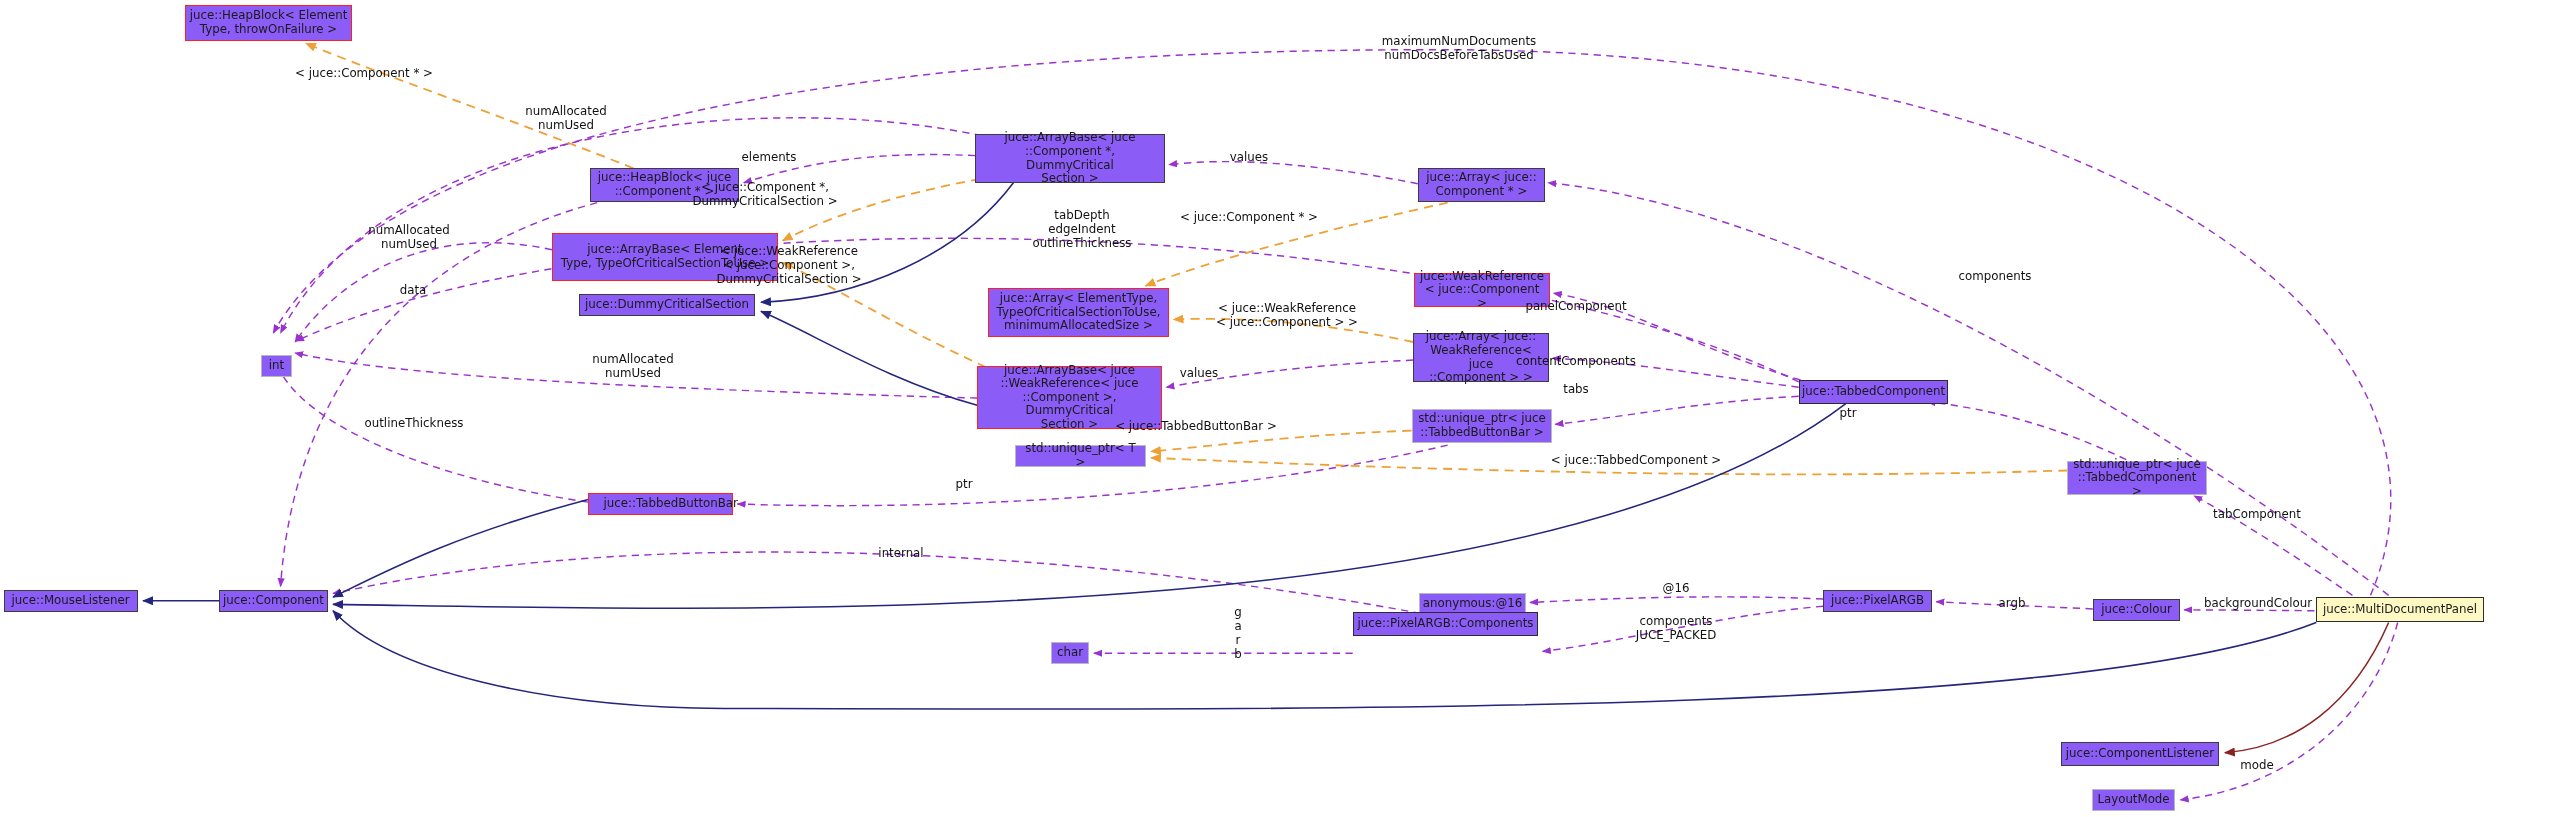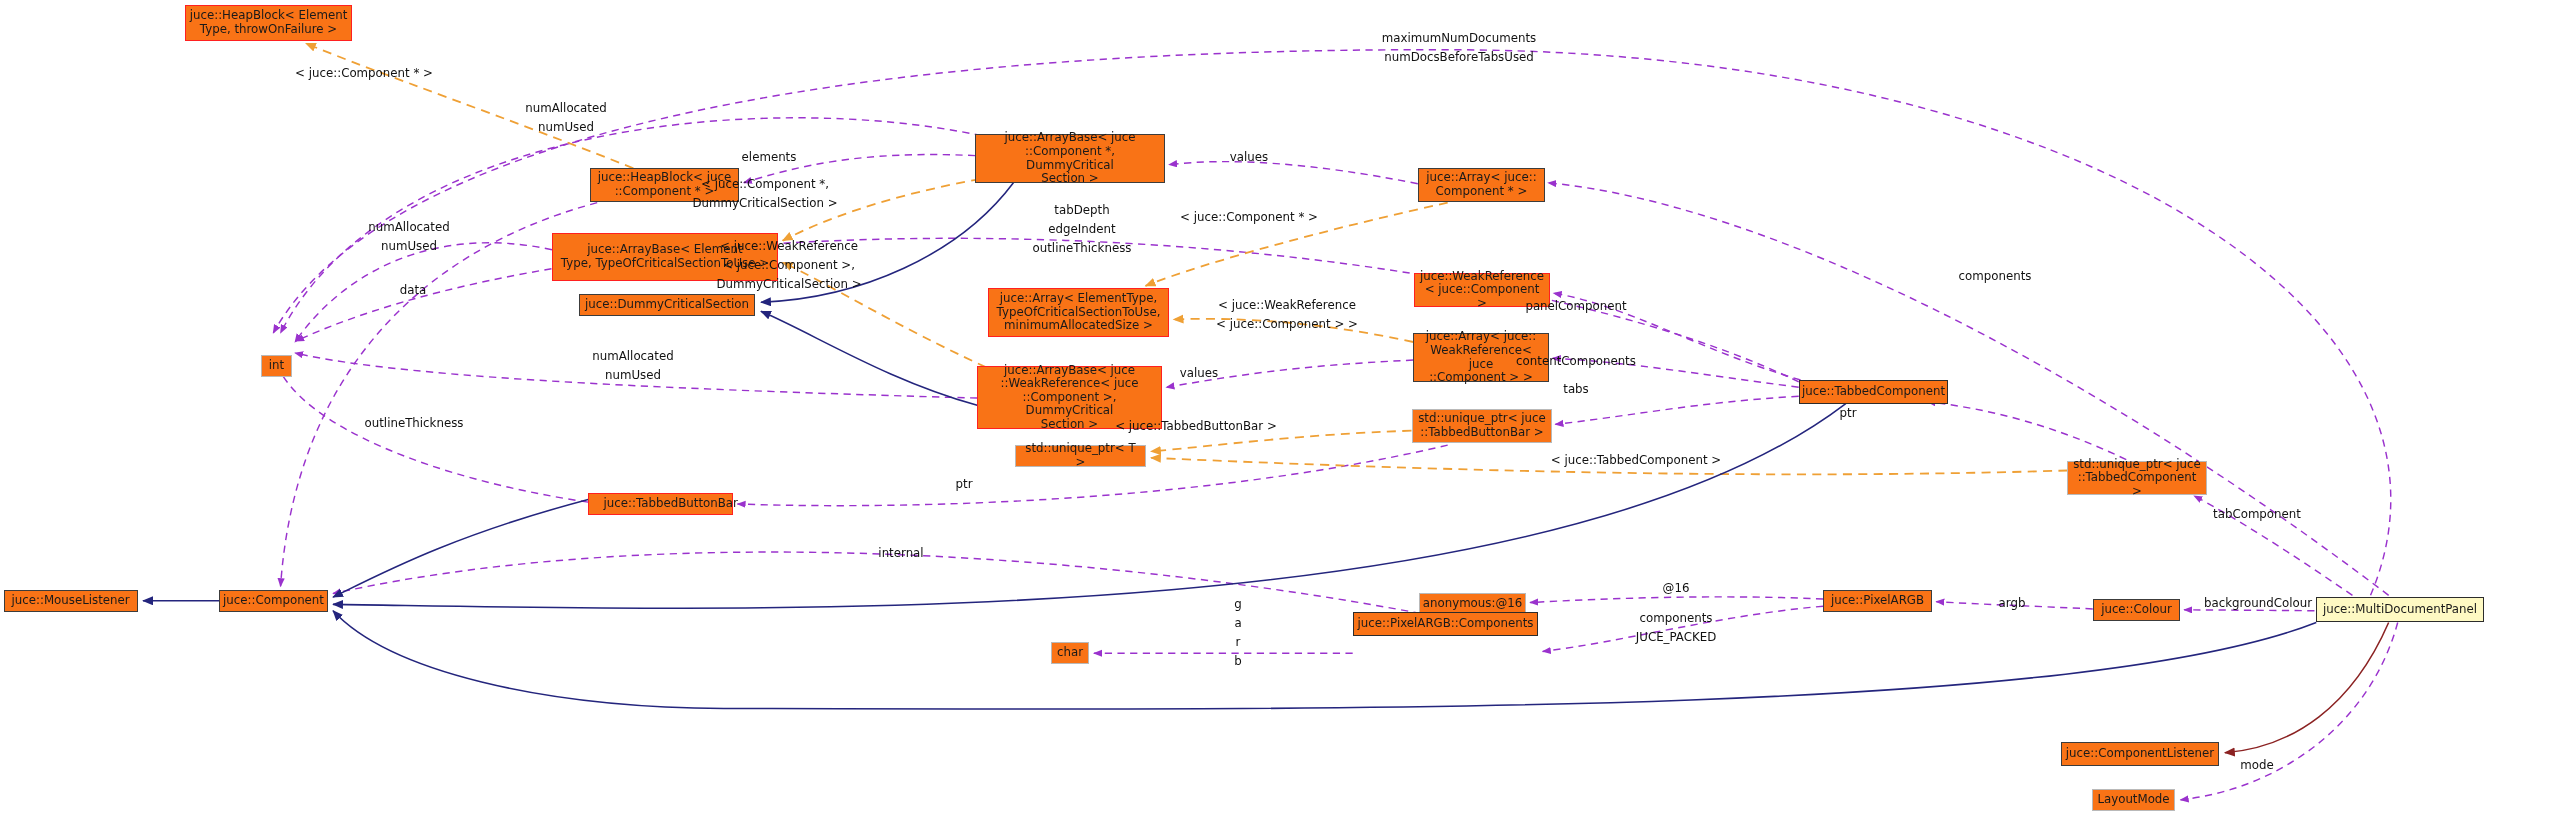--- a/index.html
+++ b/index.html
@@ -4,29 +4,29 @@
 <style>
   html,body{margin:0;padding:0;background:#ffffff;}
   #canvas{position:relative;width:2576px;height:817px;background:#ffffff;overflow:hidden;
           font-family:"DejaVu Sans","Liberation Sans",sans-serif;}
   svg.edges{position:absolute;left:0;top:0;pointer-events:none;}
   .ep{fill:none;stroke:#9a32cd;stroke-width:1.6;stroke-dasharray:8 6;}
   .eo{fill:none;stroke:#efa035;stroke-width:2;stroke-dasharray:10 7;}
   .en{fill:none;stroke:#24257d;stroke-width:1.7;}
   .er{fill:none;stroke:#8b2222;stroke-width:1.7;}
   .node{position:absolute;display:flex;align-items:center;justify-content:center;
-        background:#f97316;border:0.9px solid #3c3c3c;color:#1a1a1a;font-size:11.8px;
+        background:#8b5cf6;border:0.9px solid #3c3c3c;color:#1a1a1a;font-size:11.8px;
         line-height:13.6px;text-align:center;white-space:pre-line;box-sizing:border-box;
         padding:0.9px 3.6px;cursor:pointer;}
   .n-red{border:1.8px solid #ff2020;}
   .n-gray{border:0.9px solid #b9b9b9;}
   .n-bold{border:1.8px solid #2c2c2c;}
   .n-focus{background:#fef9c3;border:1.8px solid #2c2c2c;}
   .elabel{position:absolute;transform:translate(-50%,-50%);color:#111111;font-size:11.8px;
-          line-height:19px;text-align:center;white-space:pre-line;pointer-events:none;}
+          line-height:14px;text-align:center;white-space:pre-line;pointer-events:none;}
 </style>
 </head>
 <body>
 
 <div id="canvas">
 
   <svg class="edges" width="2576" height="817" viewBox="0 0 2847 903">
     <defs>
       <marker id="mp" markerWidth="12" markerHeight="10" refX="9" refY="4" orient="auto" markerUnits="userSpaceOnUse">
         <path d="M0,0 L10,4 L0,8 z" fill="#9a32cd"></path>

